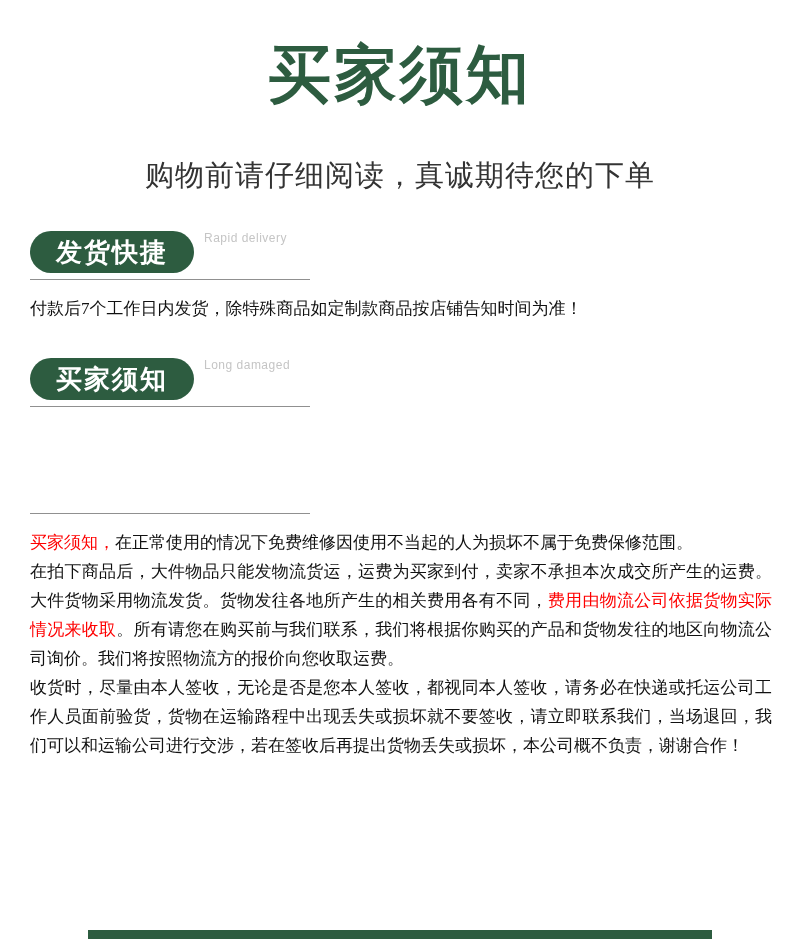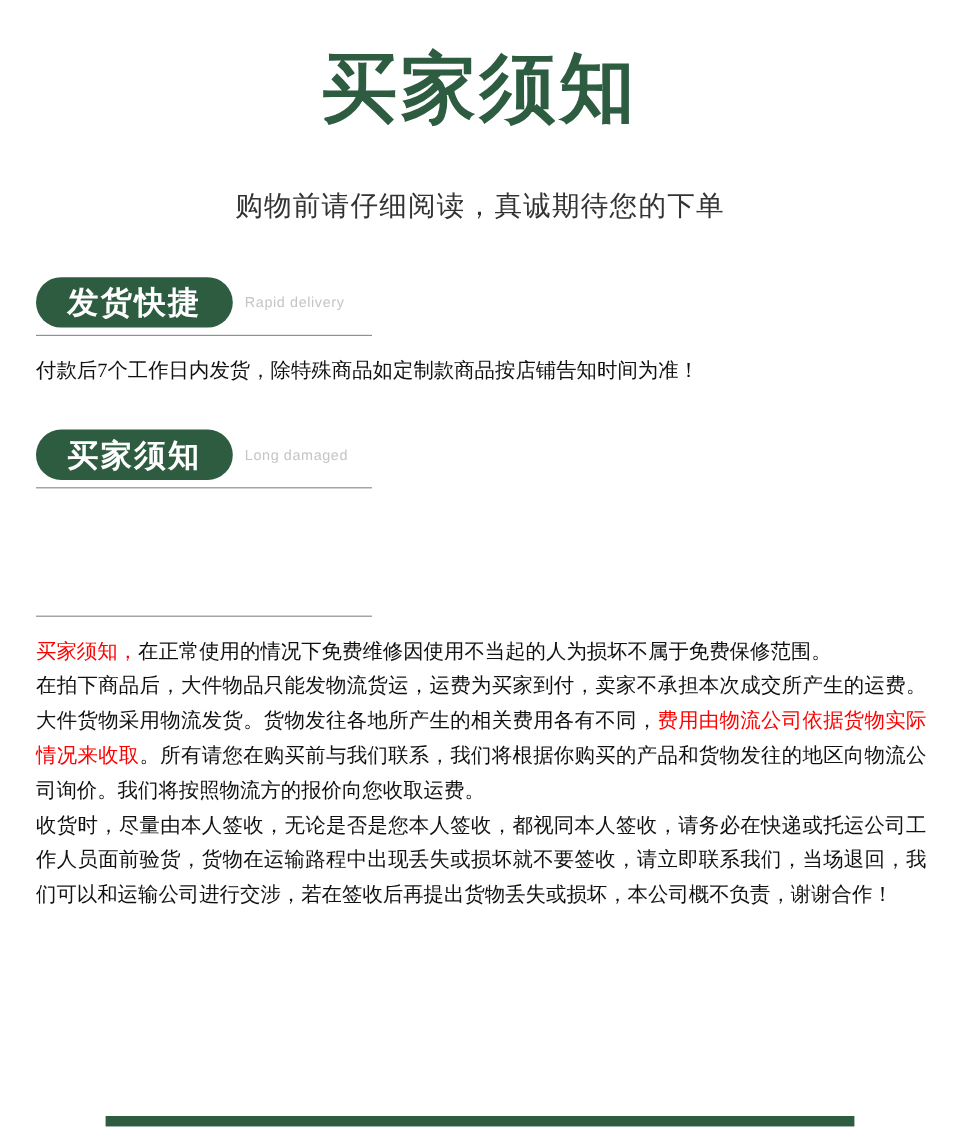--- a/index.html
+++ b/index.html
@@ -27,33 +27,33 @@
     letter-spacing: 3px;
     color: #2d5c40;
     line-height: 1.15;
   }
   .page-subtitle {
     position: absolute;
     top: 156px;
     left: 0;
     width: 100%;
     text-align: center;
-    font-size: 23px;
+    font-size: 29px;
     font-weight: 500;
     color: #333333;
     letter-spacing: 1px;
   }
 
   
   .section { position: absolute; left: 30px; width: 742px; }
   .section-1 { top: 231px; }
   .section-2 { top: 358px; }
   .section-3 { top: 507px; }
 
-  .badge-row { display: flex; align-items: center; height: 42px; }
+  .badge-row { display: flex; align-items: flex-start; height: 42px; }
   .badge {
     display: inline-flex;
     align-items: center;
     justify-content: center;
     height: 42px;
     padding: 0 26px;
     background: #2d5c40;
     border-radius: 24px;
     color: #ffffff;
     font-size: 26px;

